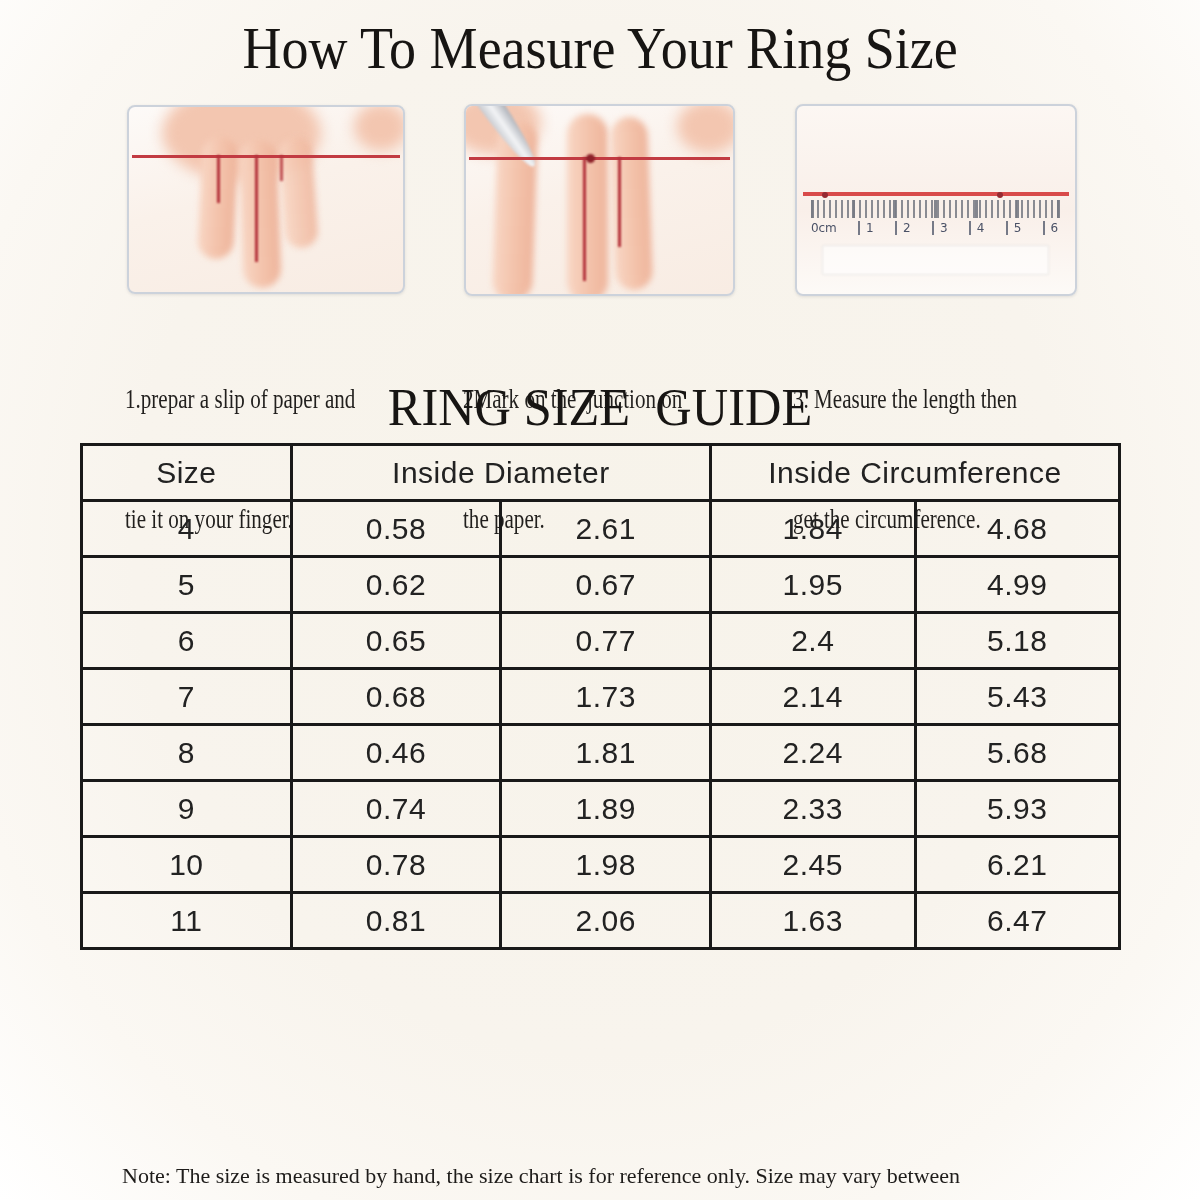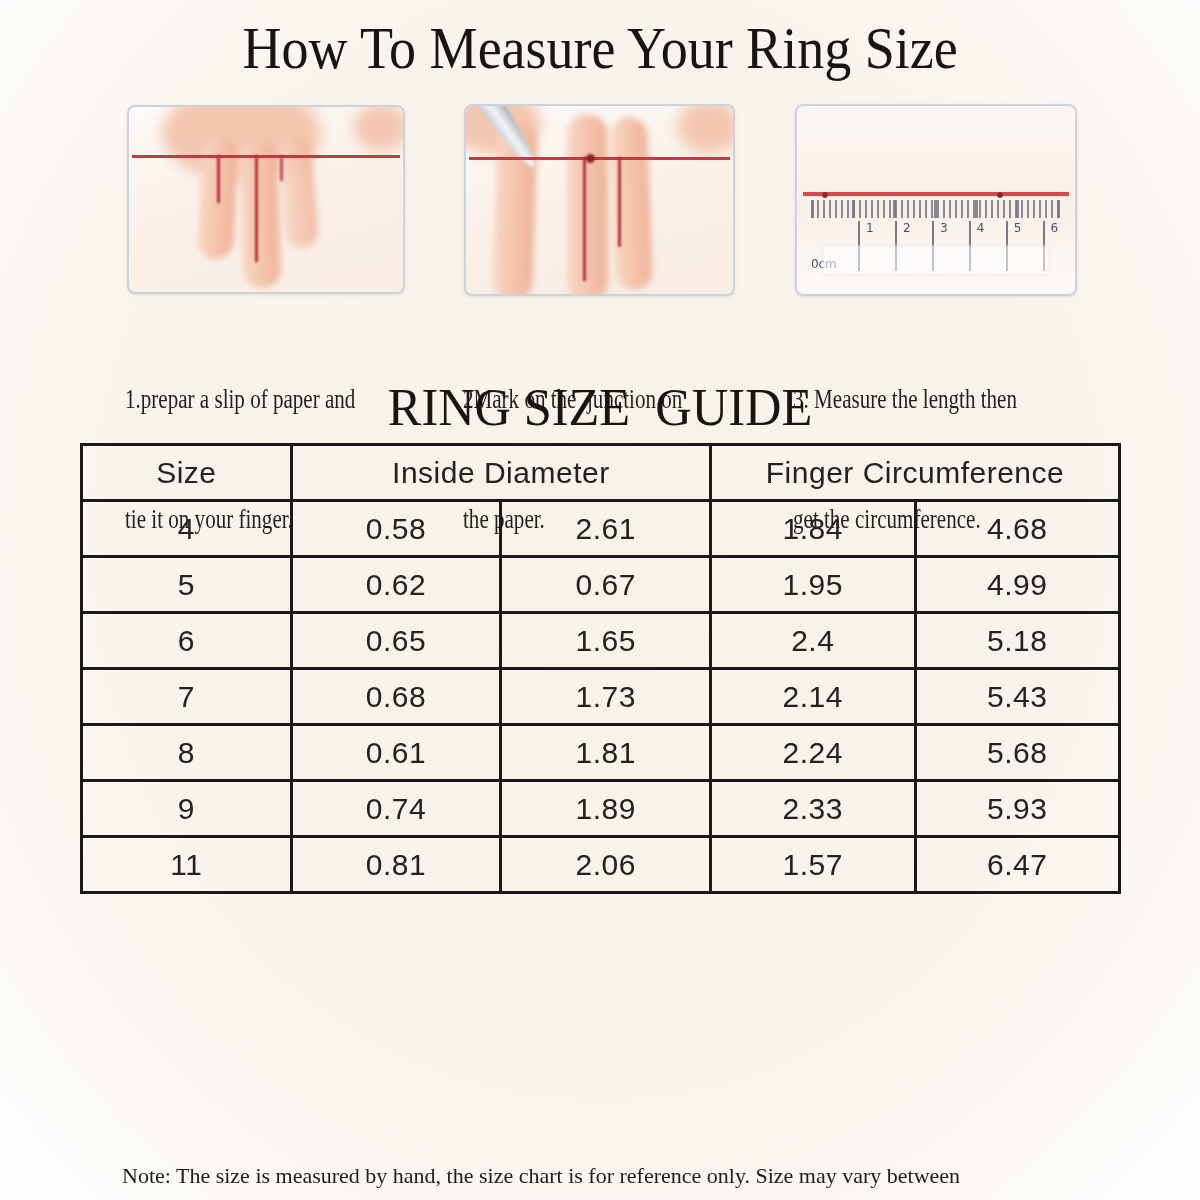--- a/index.html
+++ b/index.html
@@ -50,21 +50,21 @@
     left:5%; top:50%; width:90%; height:18px; opacity:.8; filter:blur(.7px);
     background:
       repeating-linear-gradient(90deg, rgba(86,92,106,.85) 0 2px, rgba(0,0,0,0) 2px 6px),
       repeating-linear-gradient(90deg, rgba(86,92,106,.9) 0 3px, rgba(0,0,0,0) 3px 41px);
   }
   .ruler-labels {
     left:5%; top:61%; width:89%; display:flex; justify-content:space-between;
     font-size:12px; color:#4a5166; filter:blur(.4px); font-family:"DejaVu Sans", sans-serif;
   }
   .ruler-labels span { position:static; padding-left:6px; border-left:2px solid rgba(74,81,102,.75); line-height:14px; }
-  .ruler-labels span:first-child { border-left:none; padding-left:0;margin-top:36px; }
+  .ruler-labels span:first-child { border-left:none; padding-left:0; }
   .ruler-edge {
     left:9%; top:74%; width:81%; height:15%;
     background:rgba(255,255,255,.55); border:1px solid rgba(170,170,170,.25);
     border-radius:2px; filter:blur(1px);
   }
   .ruler-dot { width:6px; height:6px; border-radius:50%; background:#952a32; filter:blur(.5px); }
 
   
   .caption {
     position:absolute; top:299px; font-family:"Liberation Serif", serif;
@@ -167,69 +167,76 @@
       <col style="width:20.2%">
         <col style="width:20.2%">
         <col style="width:20.2%">
         <col style="width:19.7%">
         <col style="width:19.7%">
     </colgroup>
     <tbody>
       <tr>
         <td>Size</td>
         <td colspan="2">Inside Diameter</td>
-        <td colspan="2">Finger Circumference</td>
+        <td colspan="2">Inside Circumference</td>
       </tr>
       <tr>
         <td>4</td>
         <td>0.58</td>
         <td>2.61</td>
         <td>1.84</td>
         <td>4.68</td>
       </tr>
       <tr>
         <td>5</td>
         <td>0.62</td>
         <td>0.67</td>
         <td>1.95</td>
         <td>4.99</td>
       </tr>
       <tr>
         <td>6</td>
         <td>0.65</td>
-        <td>1.65</td>
+        <td>0.77</td>
         <td>2.4</td>
         <td>5.18</td>
       </tr>
       <tr>
         <td>7</td>
         <td>0.68</td>
         <td>1.73</td>
         <td>2.14</td>
         <td>5.43</td>
       </tr>
       <tr>
         <td>8</td>
-        <td>0.61</td>
+        <td>0.46</td>
         <td>1.81</td>
         <td>2.24</td>
         <td>5.68</td>
       </tr>
       <tr>
         <td>9</td>
         <td>0.74</td>
         <td>1.89</td>
         <td>2.33</td>
         <td>5.93</td>
       </tr>
       <tr>
+        <td>10</td>
+        <td>0.78</td>
+        <td>1.98</td>
+        <td>2.45</td>
+        <td>6.21</td>
+      </tr>
+      <tr>
         <td>11</td>
         <td>0.81</td>
         <td>2.06</td>
-        <td>1.57</td>
+        <td>1.63</td>
         <td>6.47</td>
       </tr>
     </tbody>
   </table>
 
   <div class="note">
     <div>Note: The size is measured by hand, the size chart is for reference only. Size may vary between</div>
     
     
   </div>

